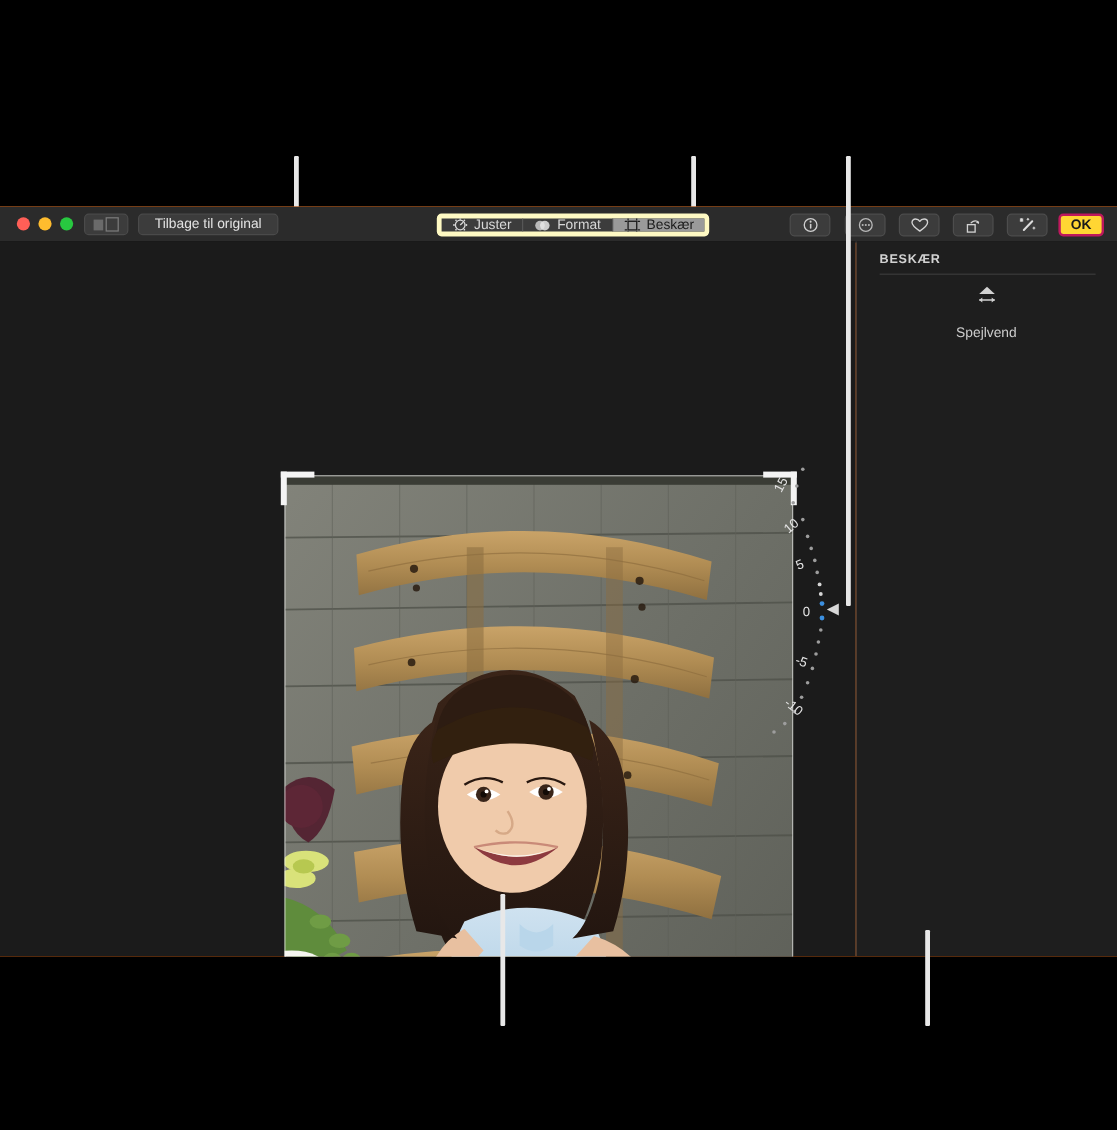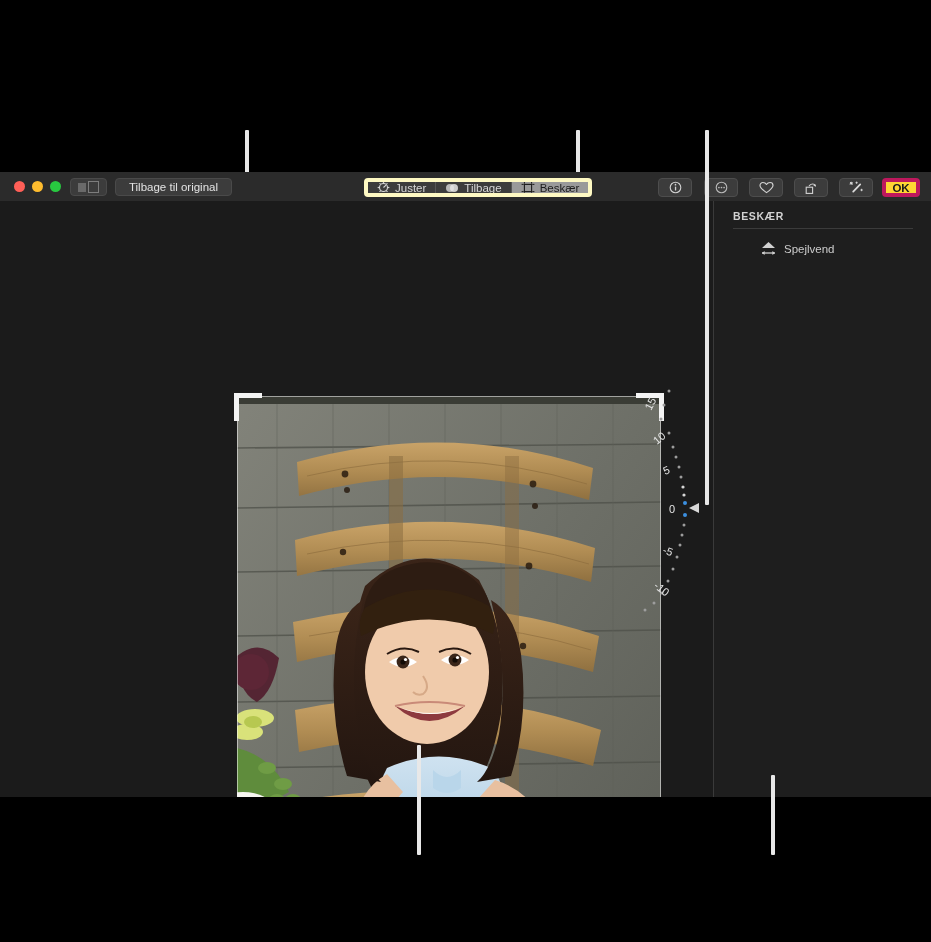--- a/index.html
+++ b/index.html
@@ -46,21 +46,21 @@
 
   .rt-btn{position:absolute;top:6px;width:34px;height:19px;background:#3c3c3c;
           border:1px solid #4d4d4d;border-radius:4px;display:flex;
           align-items:center;justify-content:center;box-sizing:border-box;}
   #info-btn{left:658px;}
   #more-btn{left:704px;}
   #fav-btn{left:749px;}
   #rotate-btn{left:794px;}
   #enhance-btn{left:839px;}
   #ok-btn{position:absolute;left:882px;top:6px;width:38px;height:19px;
-          background:#ffd633;border:4px solid #be185d;border-radius:4px;
+          background:#ffd633;border:2px solid #be185d;border-radius:4px;
           color:#1a1a1a;font-size:11.5px;font-weight:bold;display:flex;
           align-items:center;justify-content:center;box-sizing:border-box;}
 
   
   #canvas{position:absolute;left:0;top:29px;width:713px;height:596px;background:#1b1b1b;}
 
   #photo-wrap{position:absolute;left:237px;top:195px;width:424px;height:568px;}
   #photo{position:absolute;inset:0;overflow:hidden;background:#5d5f58;}
   #photo svg{display:block;width:100%;height:100%;}
 
@@ -71,22 +71,22 @@
   #dial{position:absolute;left:639px;top:182px;width:62px;height:230px;z-index:7;}
   #dial svg{display:block;}
 
   
   #divider{position:absolute;left:713px;top:29px;width:1px;height:596px;background:#3a3a3a;}
   #inspector{position:absolute;left:714px;top:29px;width:217px;height:596px;background:#1e1e1e;}
   #insp-title{position:absolute;left:19px;top:9px;font-size:10.5px;letter-spacing:.6px;
               color:#d2d2d2;font-weight:bold;}
   #insp-rule{position:absolute;left:19px;top:27px;width:180px;height:1px;background:#3b3b3b;}
 
-  .insp-row{position:absolute;left:19px;width:180px;height:22px;display:flex;
-            align-items:center;gap:6px;color:#cccccc;font-size:11.5px;}
+  .insp-row{position:absolute;left:5px;width:180px;height:22px;display:flex;
+            align-items:center;gap:18px;color:#cccccc;font-size:11.5px;flex-direction:column;}
   #row-flip{top:37px;padding-left:26px;box-sizing:border-box;}
   #row-aspect{top:58px;}
   #disclosure{width:0;height:0;border-left:5px solid #8a8a8a;
               border-top:4px solid transparent;border-bottom:4px solid transparent;flex:none;}
 </style>
 </head>
 <body>
 
 <div class="callout" style="left:245px;top:130px;height:98px;"></div>
 <div class="callout" style="left:576px;top:130px;height:45px;"></div>
@@ -123,21 +123,21 @@
             <circle cx="3" cy="10.4" r=".7" fill="#d8d8d8"></circle>
           <circle cx="10" cy="10.4" r=".7" fill="#d8d8d8"></circle>
         </svg>
         <span>Juster</span>
       </div>
       <div class="seg">
         <svg class="ico" width="14" height="12" viewBox="0 0 14 12">
           <circle cx="5" cy="6" r="4" fill="#b9b9b9"></circle>
           <circle cx="9" cy="6" r="4" fill="#e6e6e6" fill-opacity=".85"></circle>
         </svg>
-        <span>Tilbage</span>
+        <span>Format</span>
       </div>
       <div class="seg active">
         <svg class="ico" width="14" height="14" viewBox="0 0 14 14">
           <rect x="3.4" y="3.4" width="7.2" height="7.2" fill="none" stroke="#1c1c1c" stroke-width="1.1"></rect>
           <g stroke="#1c1c1c" stroke-width="1" stroke-linecap="round">
             <line x1="1" y1="3.4" x2="2.3" y2="3.4"></line>
               <line x1="3.4" y1="1" x2="3.4" y2="2.3"></line>
             <line x1="11.7" y1="3.4" x2="13" y2="3.4"></line>
               <line x1="10.6" y1="1" x2="10.6" y2="2.3"></line>
             <line x1="1" y1="10.6" x2="2.3" y2="10.6"></line>

